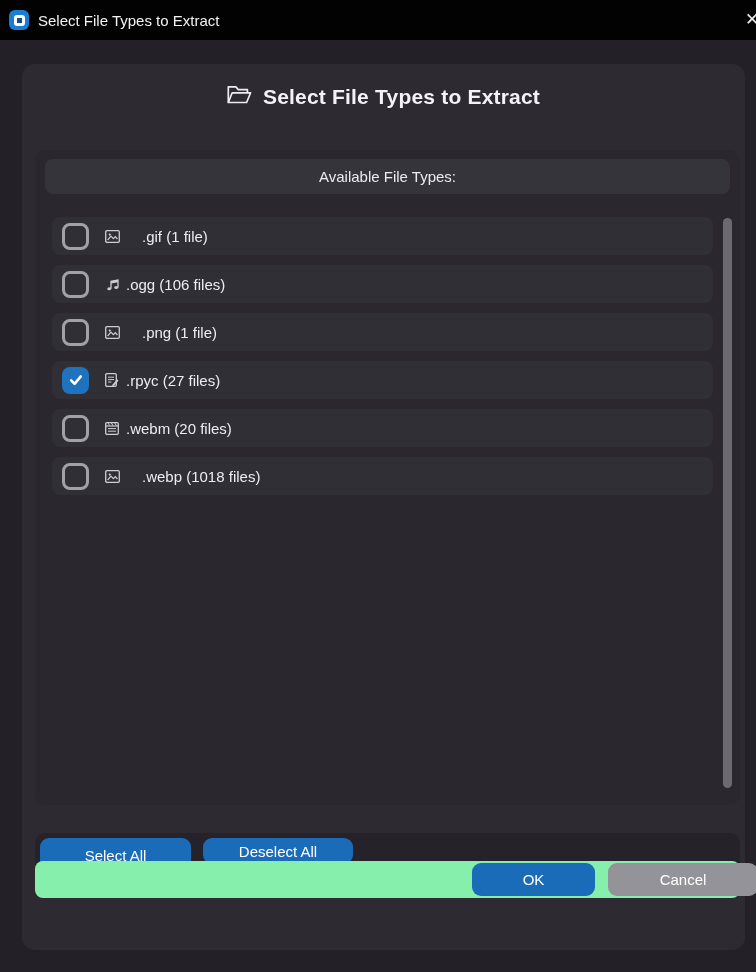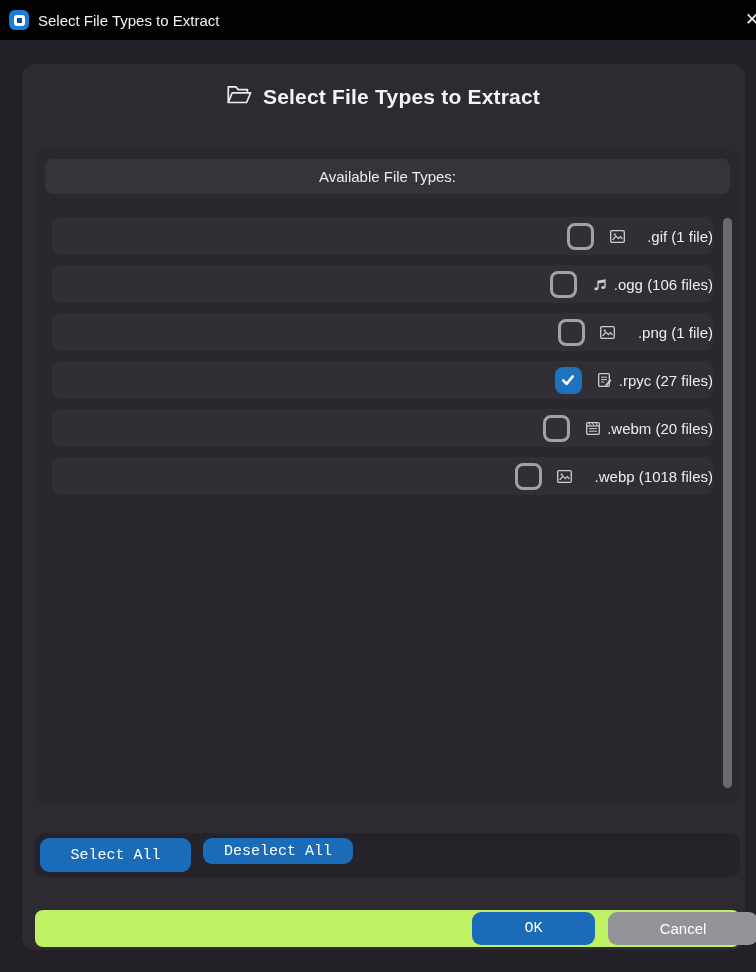--- a/index.html
+++ b/index.html
@@ -49,21 +49,21 @@
   }
   .list-header {
     position:absolute; left:10px; top:9px; width:685px; height:35px;
     background:#36343b; border-radius:8px;
     display:flex; align-items:center; justify-content:center;
     font-size:15px; color:#eceaf0;
   }
   .rows { position:absolute; left:17px; top:67px; width:661px; }
   .row {
     height:38px; margin-bottom:10px; border-radius:8px; background:#312f36;
-    display:flex; align-items:center; padding-left:10px;justify-content:flex-end;
+    display:flex; align-items:center; padding-left:10px;
   }
   .checkbox {
     width:27px; height:27px; border:3.5px solid #a2a0a8; border-radius:8px;
     background:transparent; flex:0 0 auto; margin-right:15px;
     display:flex; align-items:center; justify-content:center;
   }
   .checkbox.checked { border:none; background:#1f72bd; }
   .row-icon {
     width:16px; height:16px; flex:0 0 auto; margin-right:6px;
     display:flex; align-items:center; justify-content:center;
@@ -78,27 +78,27 @@
   
   .select-bar {
     position:absolute; left:13px; top:769px; width:705px; height:44px;
     background:#252329; border-radius:10px;
   }
   .btn {
     position:absolute; border-radius:9px; border:none;
     display:flex; align-items:center; justify-content:center;
     font-size:15px; color:#ffffff; font-family:"Liberation Sans", sans-serif;
   }
-  .btn-blue { background:#1a6cb8;font-family:Liberation Mono, monospace; }
+  .btn-blue { background:#1a6cb8; }
   .btn-gray { background:#95939a; }
   .btn-select-all   { left:5px;   top:5px; width:151px; height:34px; }
   .btn-deselect-all { left:168px; top:5px; width:150px; height:26px; }
   .ok-bar {
-    position:absolute; left:13px; top:846px; width:705px; height:37px;
-    background:#bef264; border-radius:8px;
+    position:absolute; left:13px; top:797px; width:705px; height:37px;
+    background:#86efac; border-radius:8px;
   }
   .btn-ok     { left:437px; top:2px; width:123px; height:33px; }
   .btn-cancel { left:573px; top:2px; width:150px; height:33px; }
 </style>
 </head>
 <body>
 
 <div class="titlebar">
   <div class="app-logo">
     <div class="app-logo-inner"></div>

